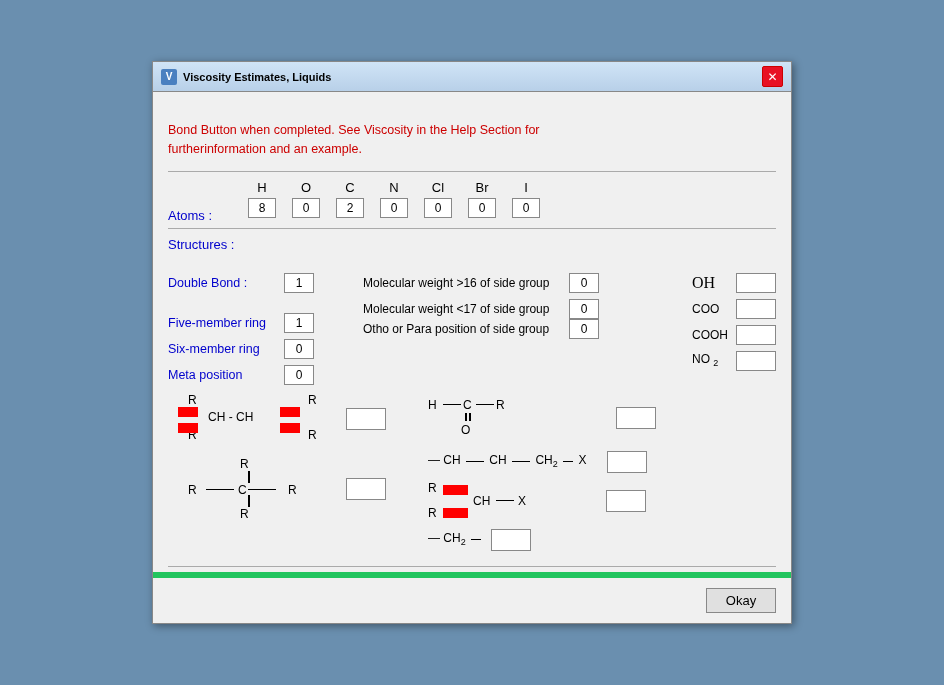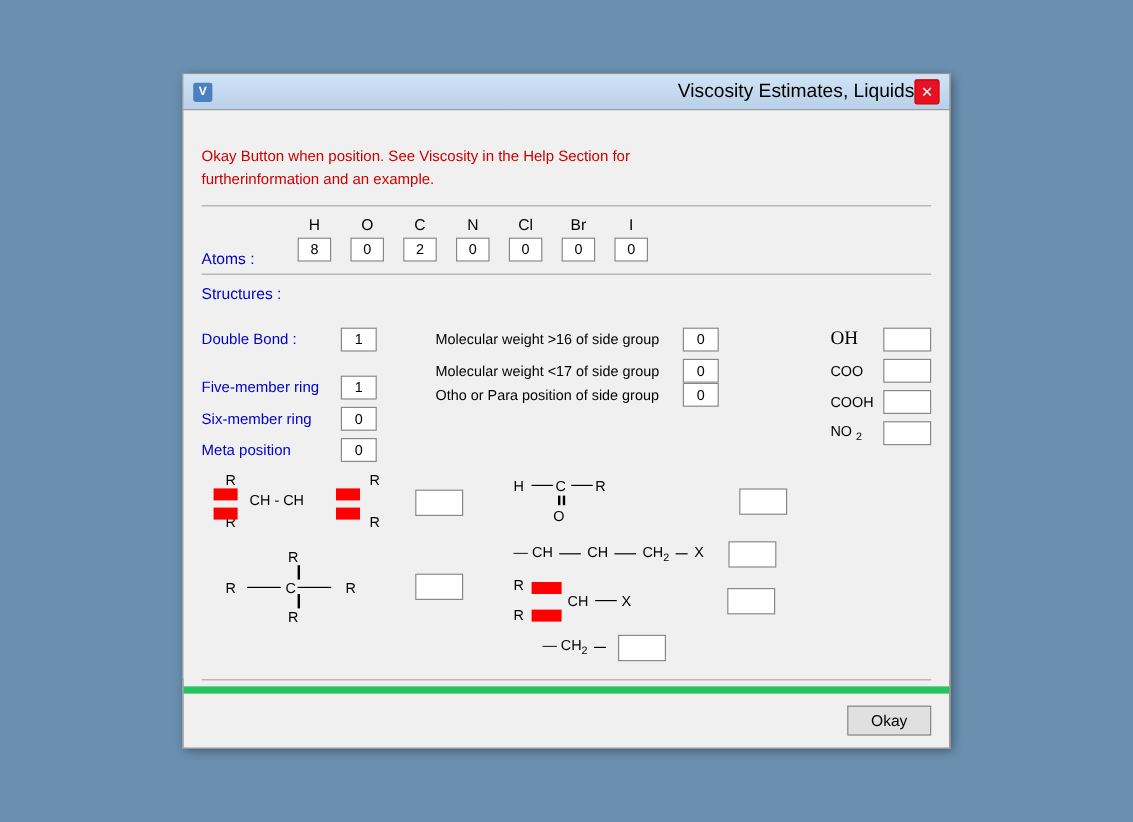--- a/index.html
+++ b/index.html
@@ -30,24 +30,23 @@
     .title-bar-icon {
       width: 16px; height: 16px;
       background: #4a80c0;
       border-radius: 2px;
       margin-right: 6px;
       display: flex; align-items: center; justify-content: center;
       color: white; font-size: 10px; font-weight: bold;
     }
     .title-bar-text {
       flex: 1;
-      font-size: 16px;
-      font-weight: normal;
+      font-size: 11px;
+      font-weight: bold;
       color: #000;
-      text-align: right;
     }
     .title-close {
       width: 21px; height: 21px;
       background: #e81123;
       border: 1px solid #c00;
       color: white;
       font-size: 12px;
       cursor: pointer;
       display: flex; align-items: center; justify-content: center;
       border-radius: 2px;
@@ -166,21 +165,21 @@
   <div class="title-bar">
     <div class="title-bar-icon">V</div>
     <span class="title-bar-text">Viscosity Estimates, Liquids</span>
     <button class="title-close">✕</button>
   </div>
 
   <div class="content">
 
     <div class="instructions">
       <br>
-      <span>Okay Button when position. See Viscosity in the Help Section for</span><br>
+      <span>Bond Button when completed. See Viscosity in the Help Section for</span><br>
       <span>furtherinformation and an example.</span>
     </div>
 
     <hr class="section-divider">
 
     <div>
       <div style="display:flex; align-items:flex-start; margin: 8px 0 5px 0;">
         <span class="atoms-label" style="margin-top:28px;">Atoms :</span>
         <div>
           <div style="display:flex; gap:16px; margin-left:10px; margin-bottom:3px;">
@@ -369,21 +368,21 @@
               <span style="position:absolute; left:45px; top:13px;">CH</span>
               <div style="position:absolute; left:68px; top:19px; width:18px; height:1.5px; background:#000;"></div>
               <span style="position:absolute; left:90px; top:13px;">X</span>
 
               <span style="position:absolute; left:0; top:25px;">R</span>
               <div style="position:absolute; left:15px; top:27px; width:25px; height:10px; background:red;"></div>
             </div>
             <input class="diagram-box" style="">
           </div>
 
-          <div style="display:flex; align-items:center; gap:8px;margin-left:24px;">
+          <div style="display:flex; align-items:center; gap:8px;">
             <div style="font-size:12px; white-space:nowrap;">
               <span>— CH<sub style="font-size:9px;">2</sub></span>
               <span style="display:inline-block; width:10px; height:1.5px; background:#000; vertical-align:middle; margin:0 2px;"></span>
             </div>
             <input class="diagram-box" style="">
           </div>
         </div>
 
       </div>
     </div>

